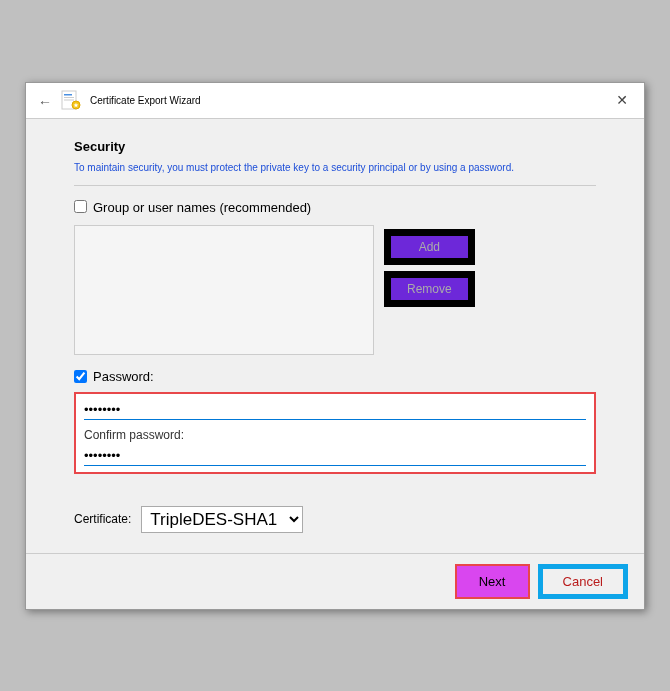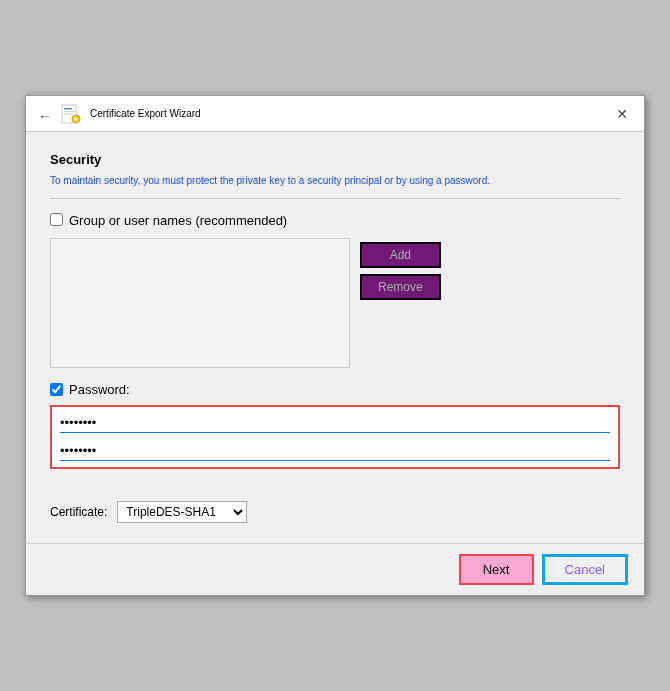--- a/index.html
+++ b/index.html
@@ -57,21 +57,21 @@
       height: 20px;
       cursor: pointer;
       display: flex;
       align-items: center;
       justify-content: center;
       font-size: 14px;
       color: #444;
     }
 
     .dialog-body {
-      padding: 20px 24px;
+      padding: 20px 48px;
       flex: 1;
     }
 
     .section-title {
       font-weight: 700;
       font-size: 13px;
       margin-bottom: 6px;
     }
 
     .section-description {
@@ -115,22 +115,22 @@
     .group-buttons {
       display: flex;
       flex-direction: column;
       gap: 6px;
       padding-top: 4px;
     }
 
     .btn {
       padding: 4px 16px;
       font-size: 12px;
-      background: #701a75;
-      border: 2px solid #000000;
+      background: #6d28d9;
+      border: 7px solid #000000;
       cursor: pointer;
       min-width: 70px;
       color: #888;
     }
 
     .btn:disabled {
       color: #aaa;
       cursor: default;
     }
 
@@ -183,55 +183,55 @@
       align-items: center;
       gap: 10px;
       margin-top: 6px;
     }
 
     .encryption-label {
       font-size: 12px;
     }
 
     .encryption-select {
-      font-size: 12px;
+      font-size: 17px;
       padding: 2px 4px;
       border: 1px solid #aaa;
       background: #fff;
       min-width: 130px;
       appearance: auto;
     }
 
     .dialog-footer {
       background: #f0f0f0;
       border-top: 1px solid #ccc;
       padding: 10px 16px;
       display: flex;
       justify-content: flex-end;
       gap: 8px;
     }
 
     .btn-primary {
       padding: 5px 20px;
       font-size: 13px;
-      background: #f9a8d4;
+      background: #d946ef;
       border: 2px solid #e8474a;
       cursor: pointer;
       min-width: 75px;
       color: #000;
     }
 
     .btn-secondary {
       padding: 5px 20px;
       font-size: 13px;
       background: #f0f0f0;
-      border: 3px solid #0ea5e9;
+      border: 5px solid #0ea5e9;
       cursor: pointer;
       min-width: 75px;
-      color: #8b5cf6;
+      color: #b91c1c;
     }
 
     
     .cert-icon {
       display: inline-flex;
       align-items: center;
       justify-content: center;
       width: 22px;
       height: 22px;
     }
@@ -281,20 +281,21 @@
     </div>
 
     <div class="password-section">
       <div class="password-check-row">
         <input type="checkbox" id="passwordCheckbox" checked="" style="">
         <label for="passwordCheckbox">Password:</label>
       </div>
 
       <div class="password-block">
         <input type="password" class="password-input" value="12345678" style="">
+        <div class="confirm-label">Confirm password:</div>
         <input type="password" class="password-input-confirm" value="12345678" style="">
       </div>
     </div>
 
     <div class="encryption-row">
       <span class="encryption-label">Certificate:</span>
       <select class="encryption-select">
         <option>TripleDES-SHA1</option>
         <option>AES256-SHA256</option>
       </select>

